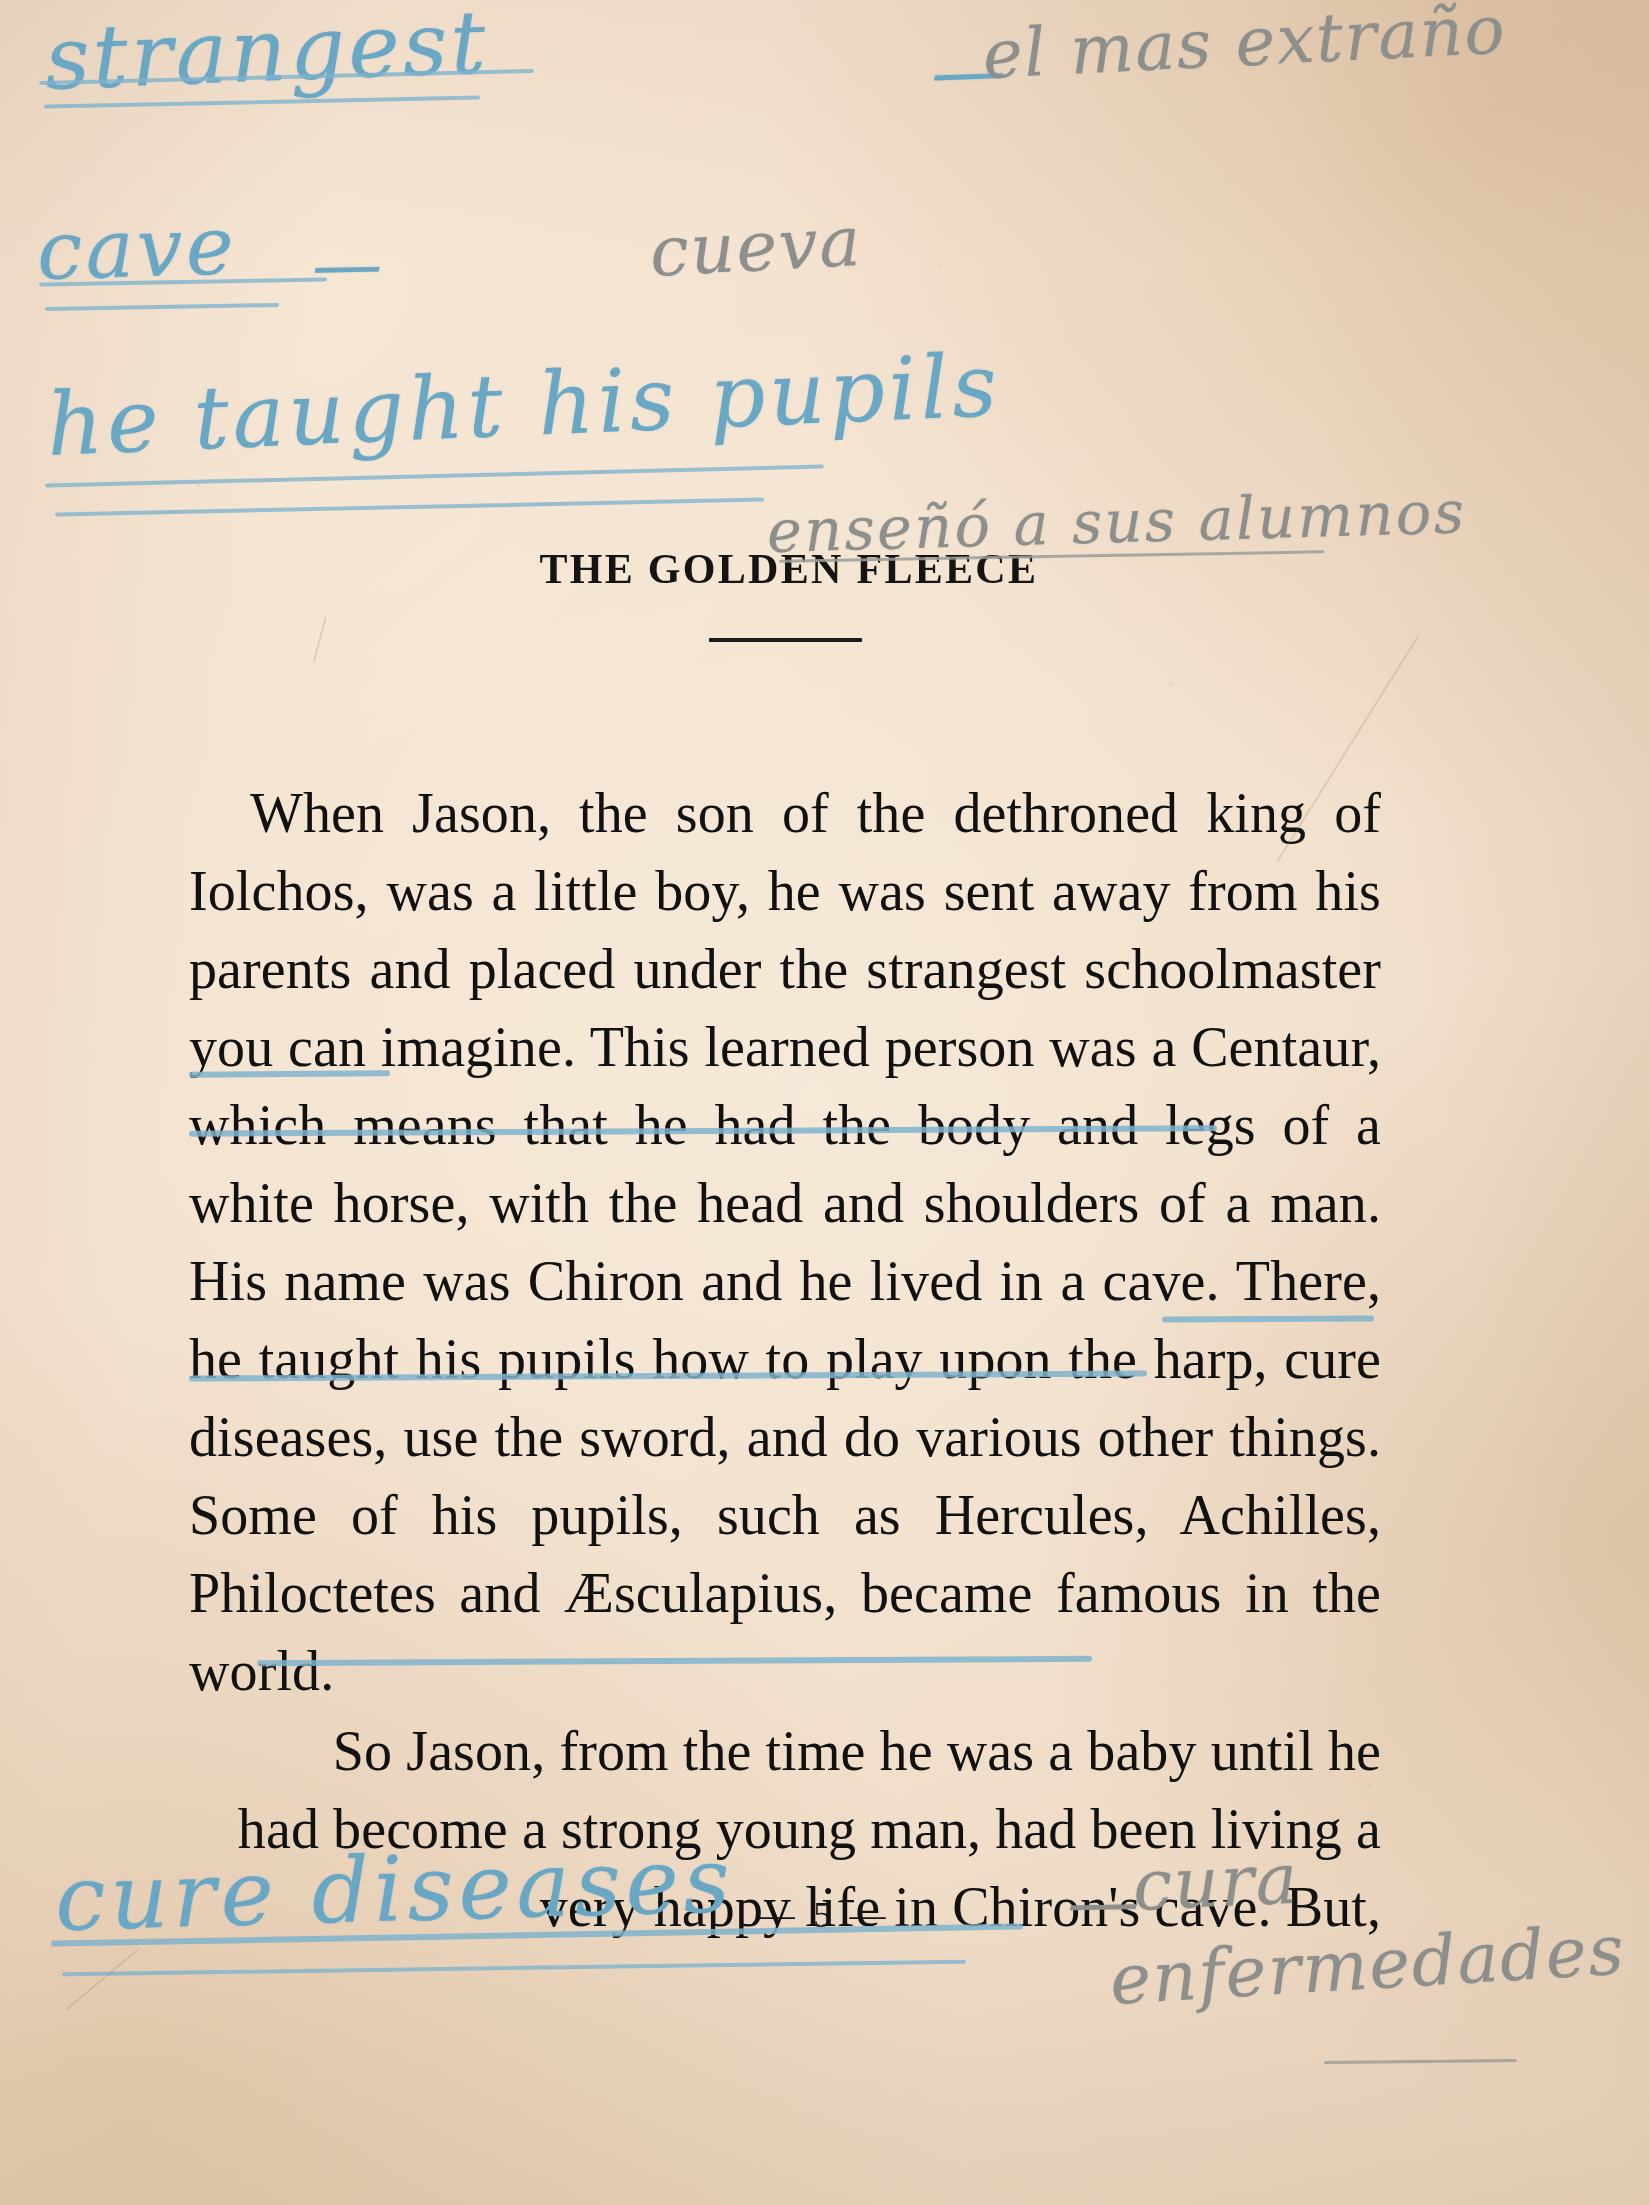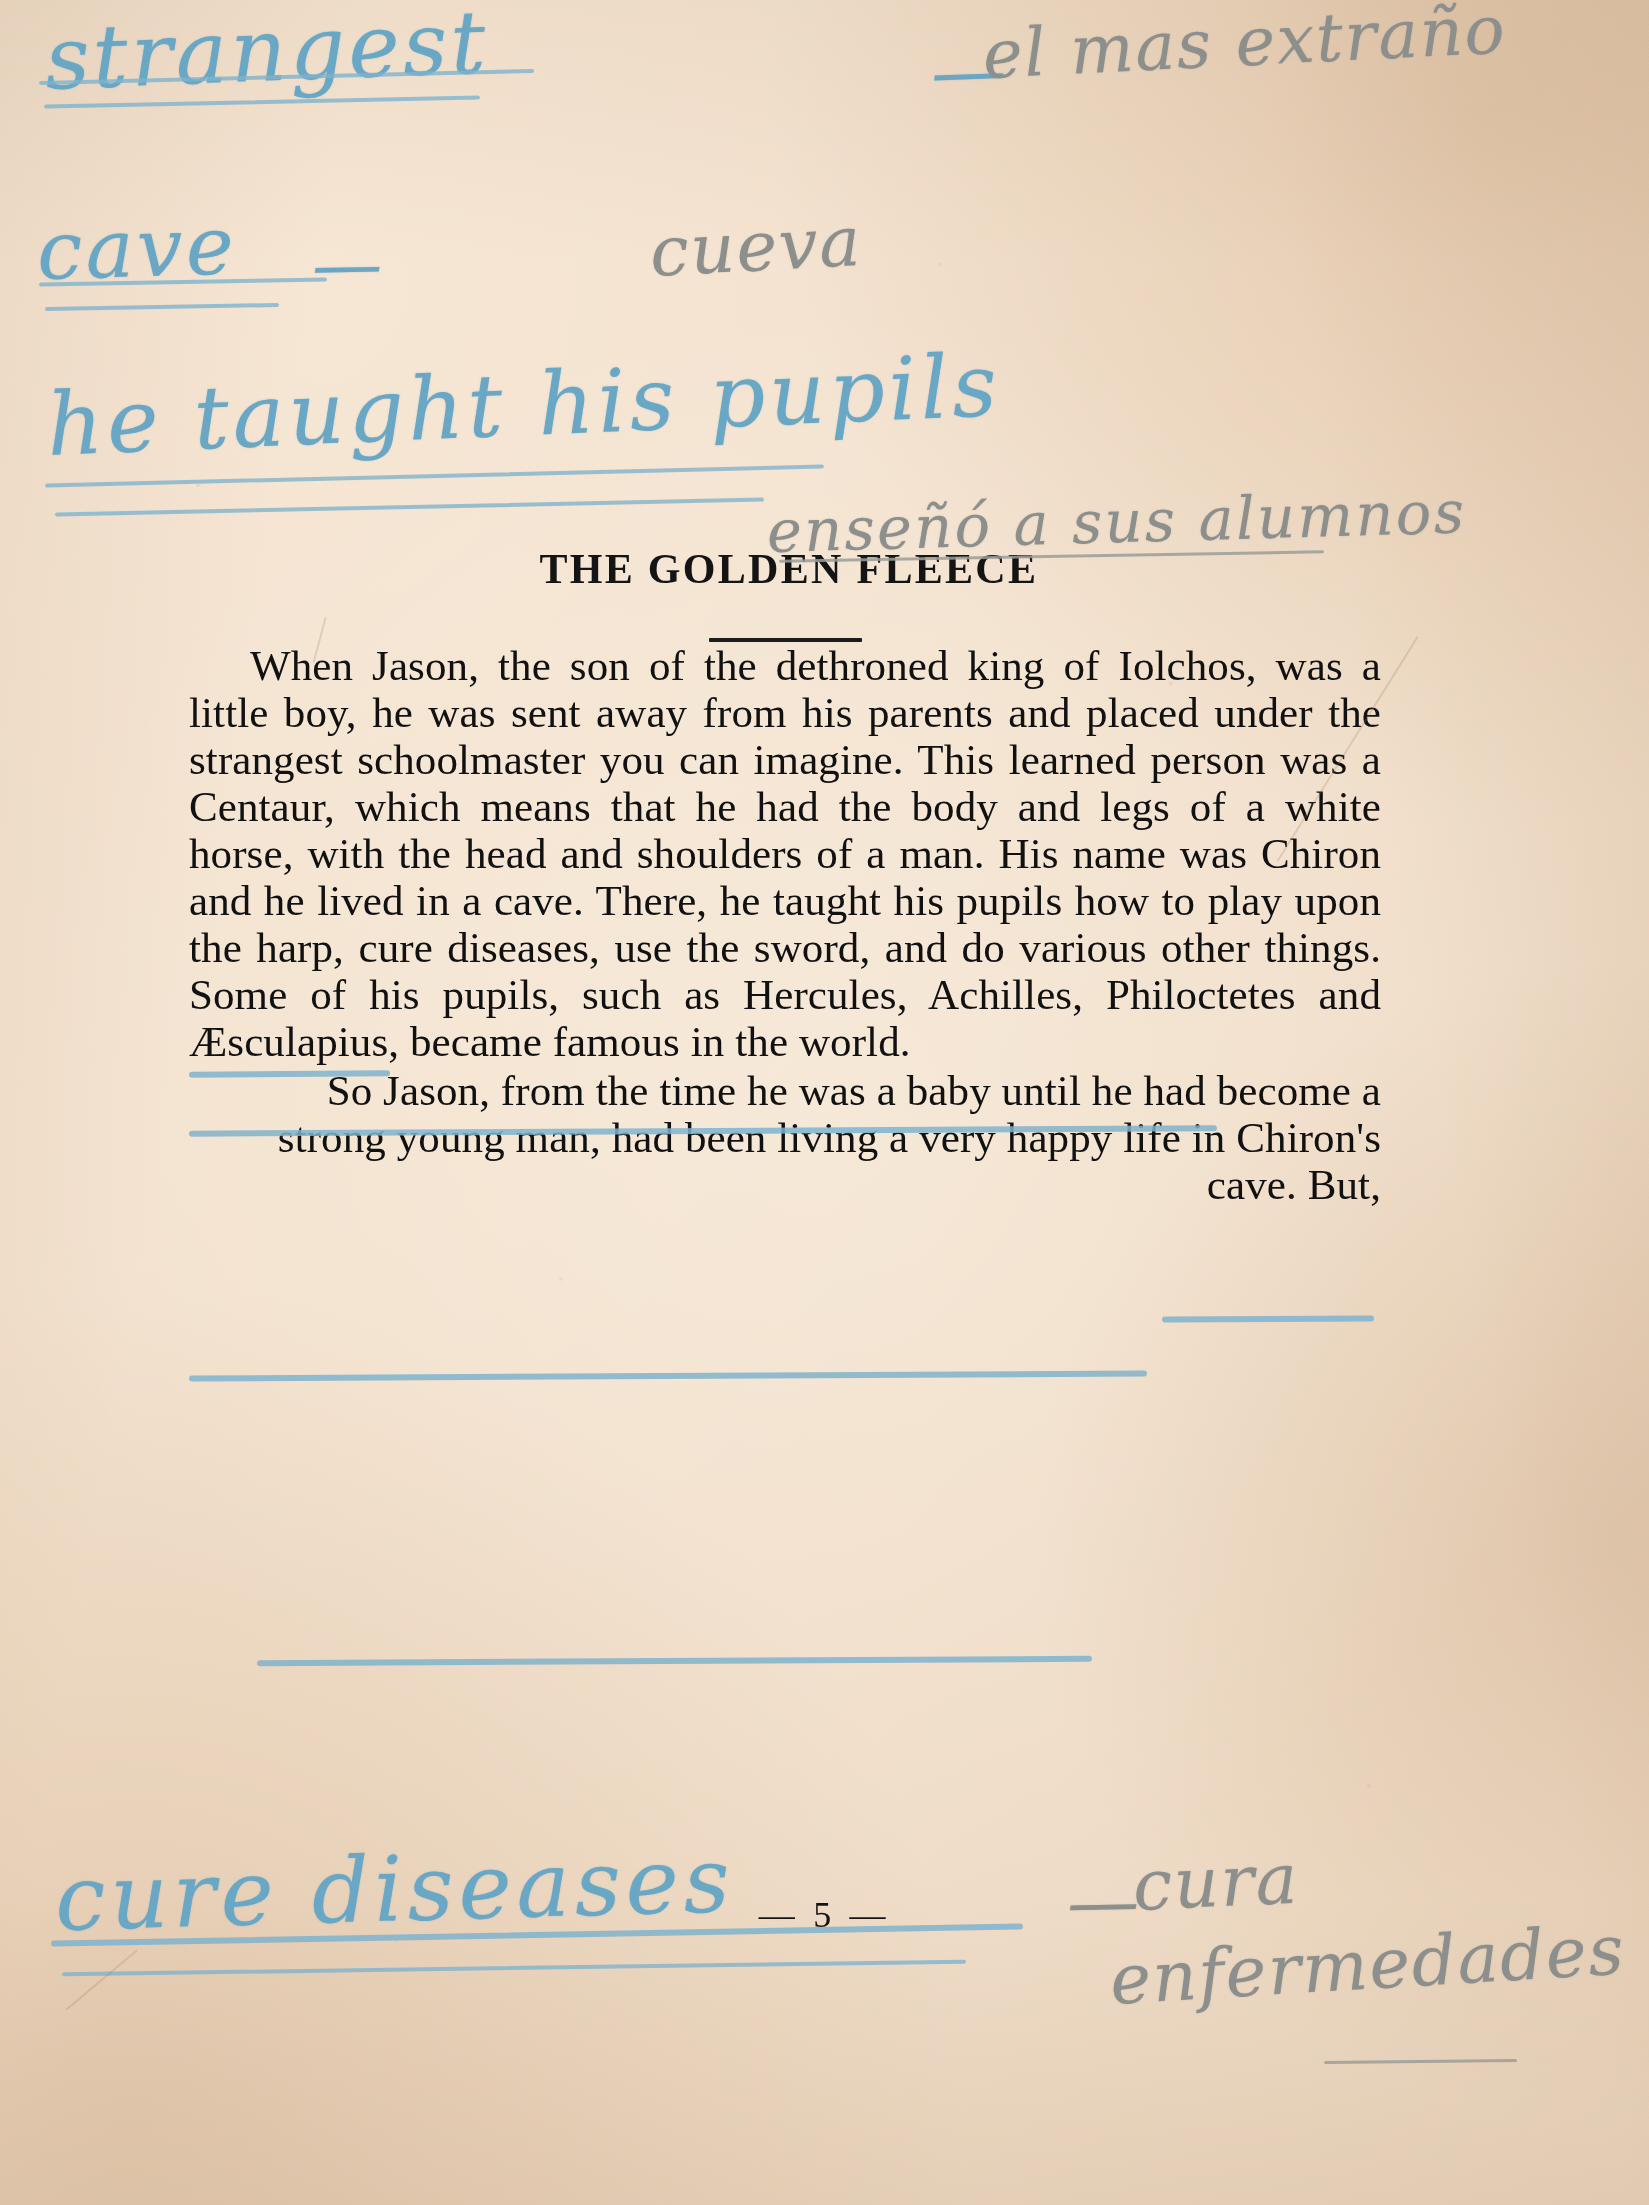--- a/index.html
+++ b/index.html
@@ -71,22 +71,23 @@
 
   .title-rule {
     width: 153px;
     height: 3.9px;
     background: #1c1c1c;
     margin: 45px auto 0 auto;
     border-radius: 0.8px;
   }
 
   .body-text {
-    font-size: 43px;
-    line-height: 47px;
+    margin-top: 132px;
+    font-size: 56px;
+    line-height: 78px;
     color: #111111;
     text-align: justify;
     text-justify: inter-word;
     letter-spacing: 0.1px;
   }
   .body-text p {
     margin: 0;
     text-indent: 61px;
   }
   .body-text p + p {

